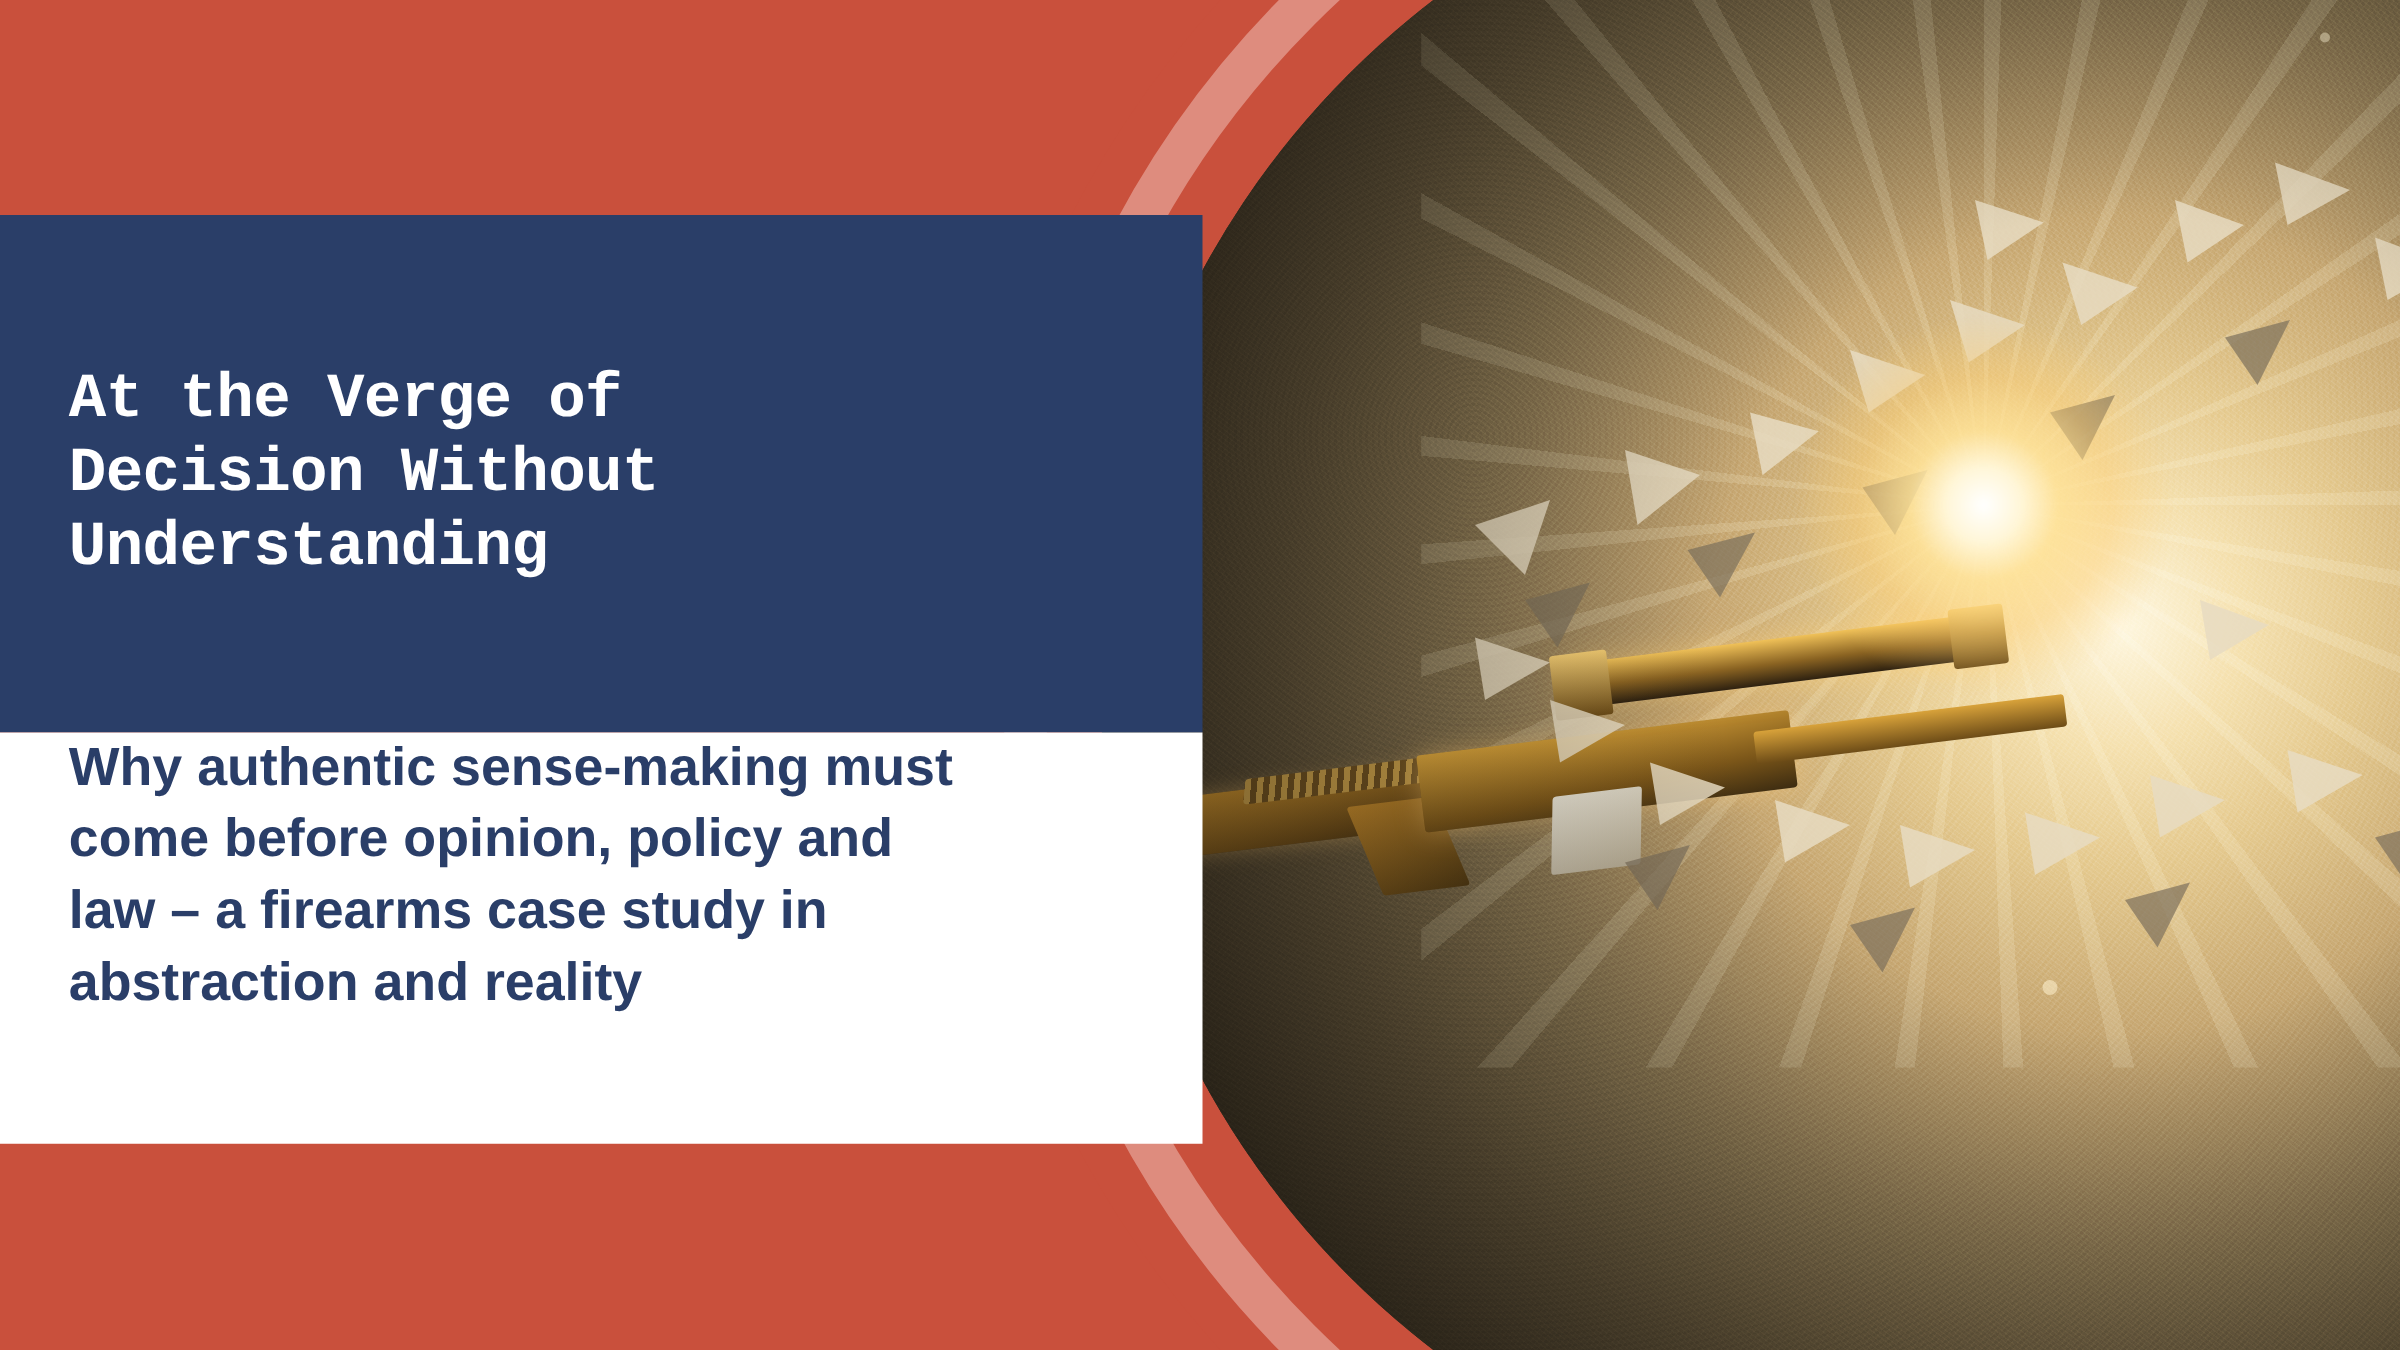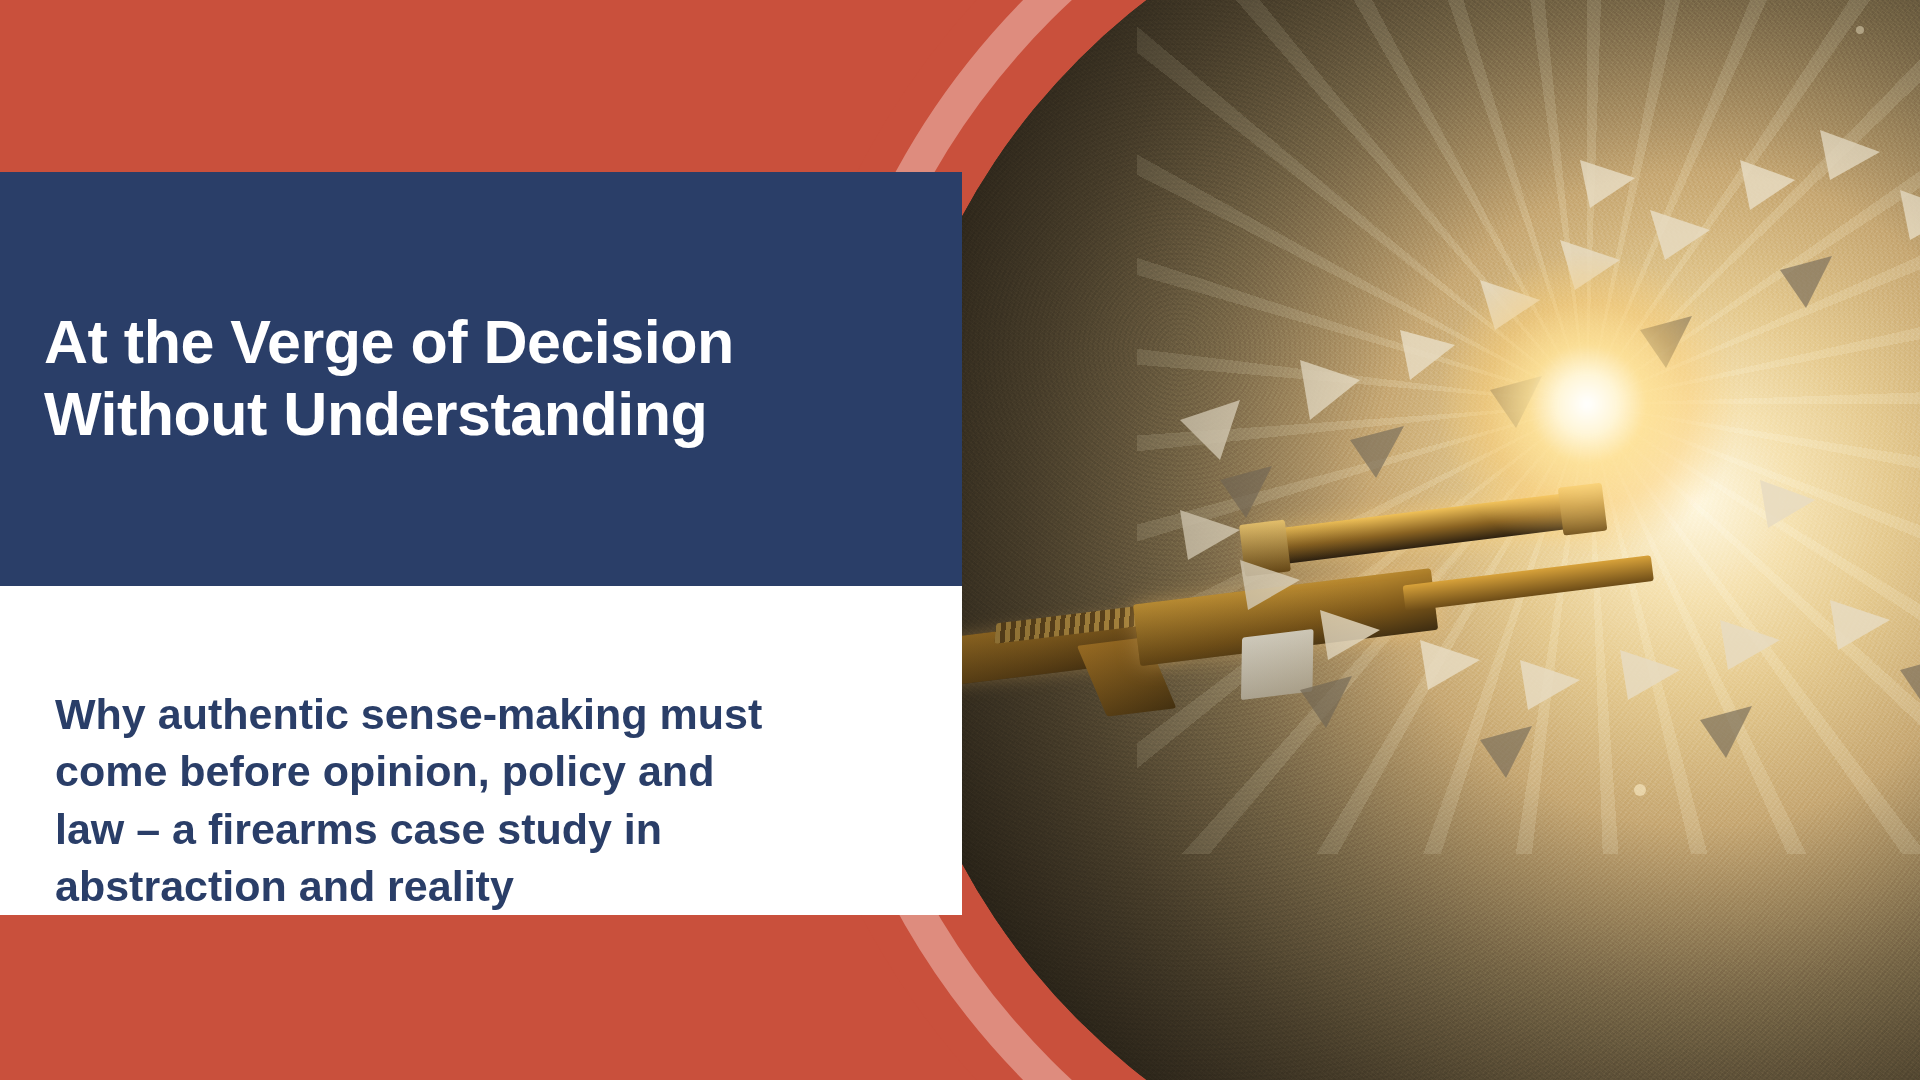--- a/index.html
+++ b/index.html
@@ -198,40 +198,41 @@
     top: 172px;
     width: 962px;
     height: 414px;
     background: #2A3E68;
     box-sizing: border-box;
     display: flex;
     align-items: center;
   }
   .title-text {
     color: #ffffff;
-    font-size: 61px;
+    font-size: 50px;
     line-height: 1.18;
     font-weight: bold;
     letter-spacing: -0.5px;
-    padding-left: 44px;
+    padding-left: 55px;
     padding-right: 40px;
     margin: 0;
     max-width: 700px;
+    font-family: Liberation Mono, monospace;
   }
 
   .subtitle-box {
     position: absolute;
     left: 0;
     top: 586px;
     width: 962px;
     height: 329px;
     background: #ffffff;
     box-sizing: border-box;
     display: flex;
-    align-items: flex-end;
+    align-items: flex-start;
   }
   .subtitle-text {
     color: #2A3E68;
     font-size: 43px;
     line-height: 1.33;
     font-weight: bold;
     padding-left: 55px;
     padding-right: 40px;
     margin: 0;
     max-width: 720px;

